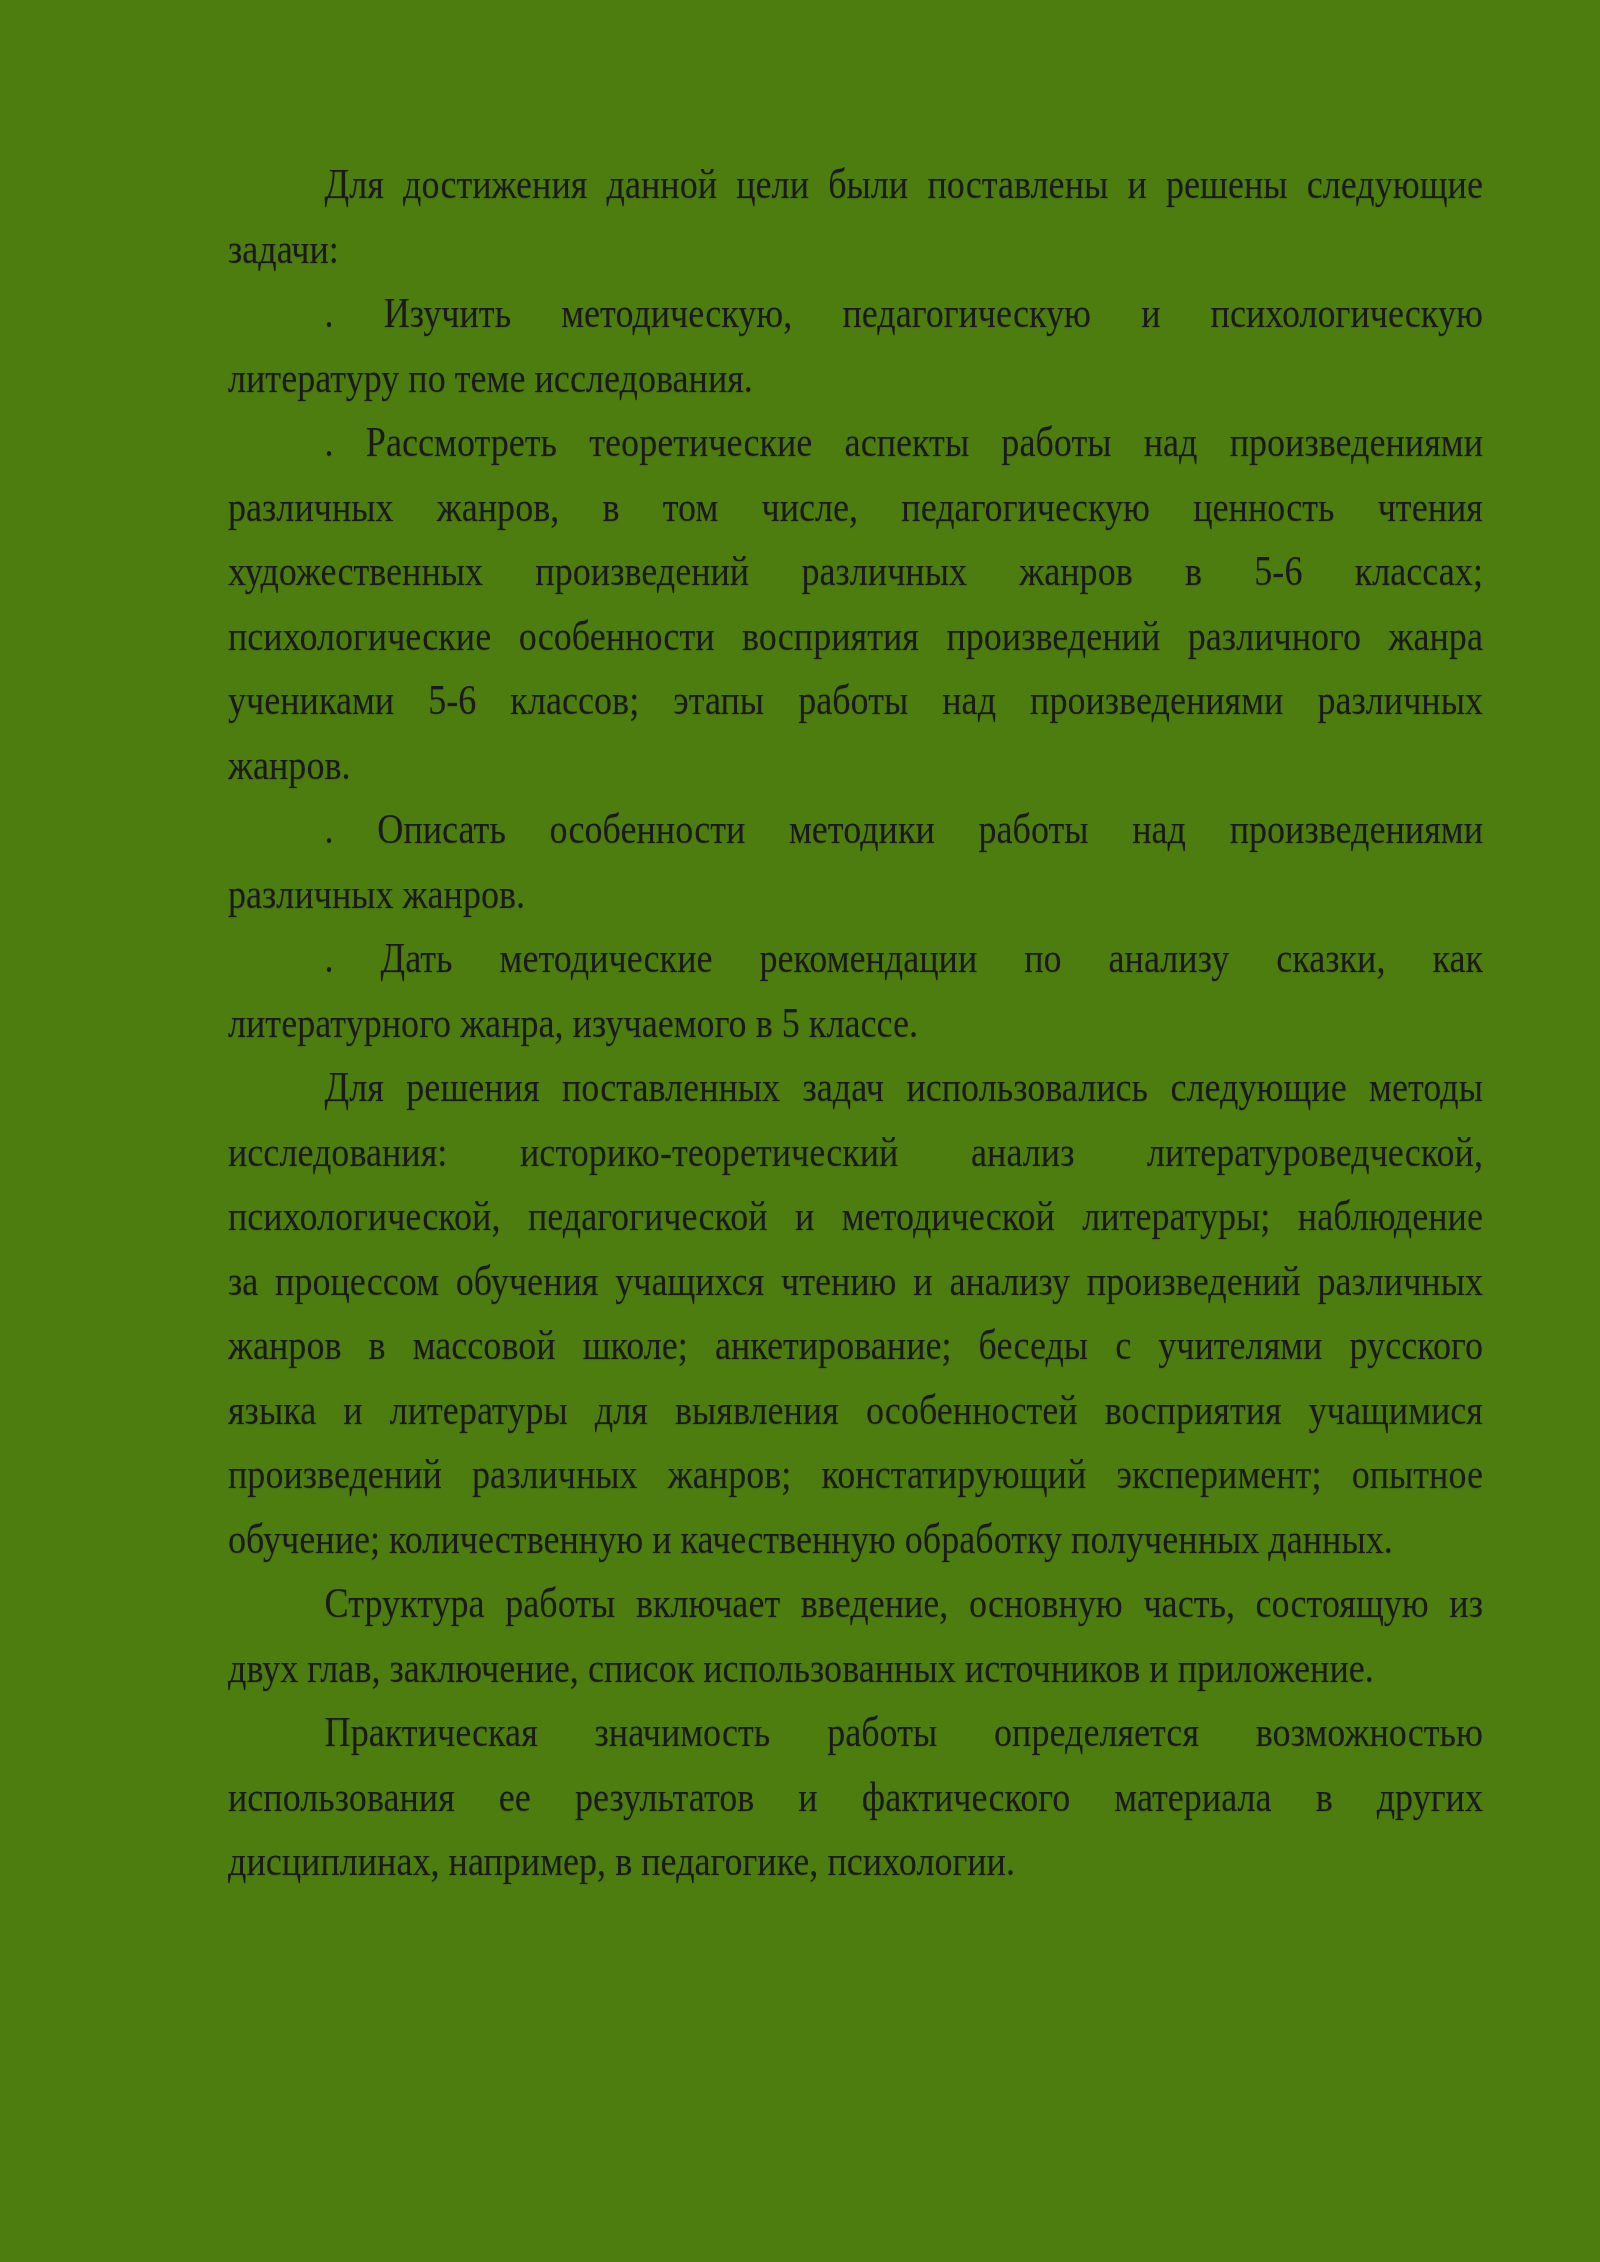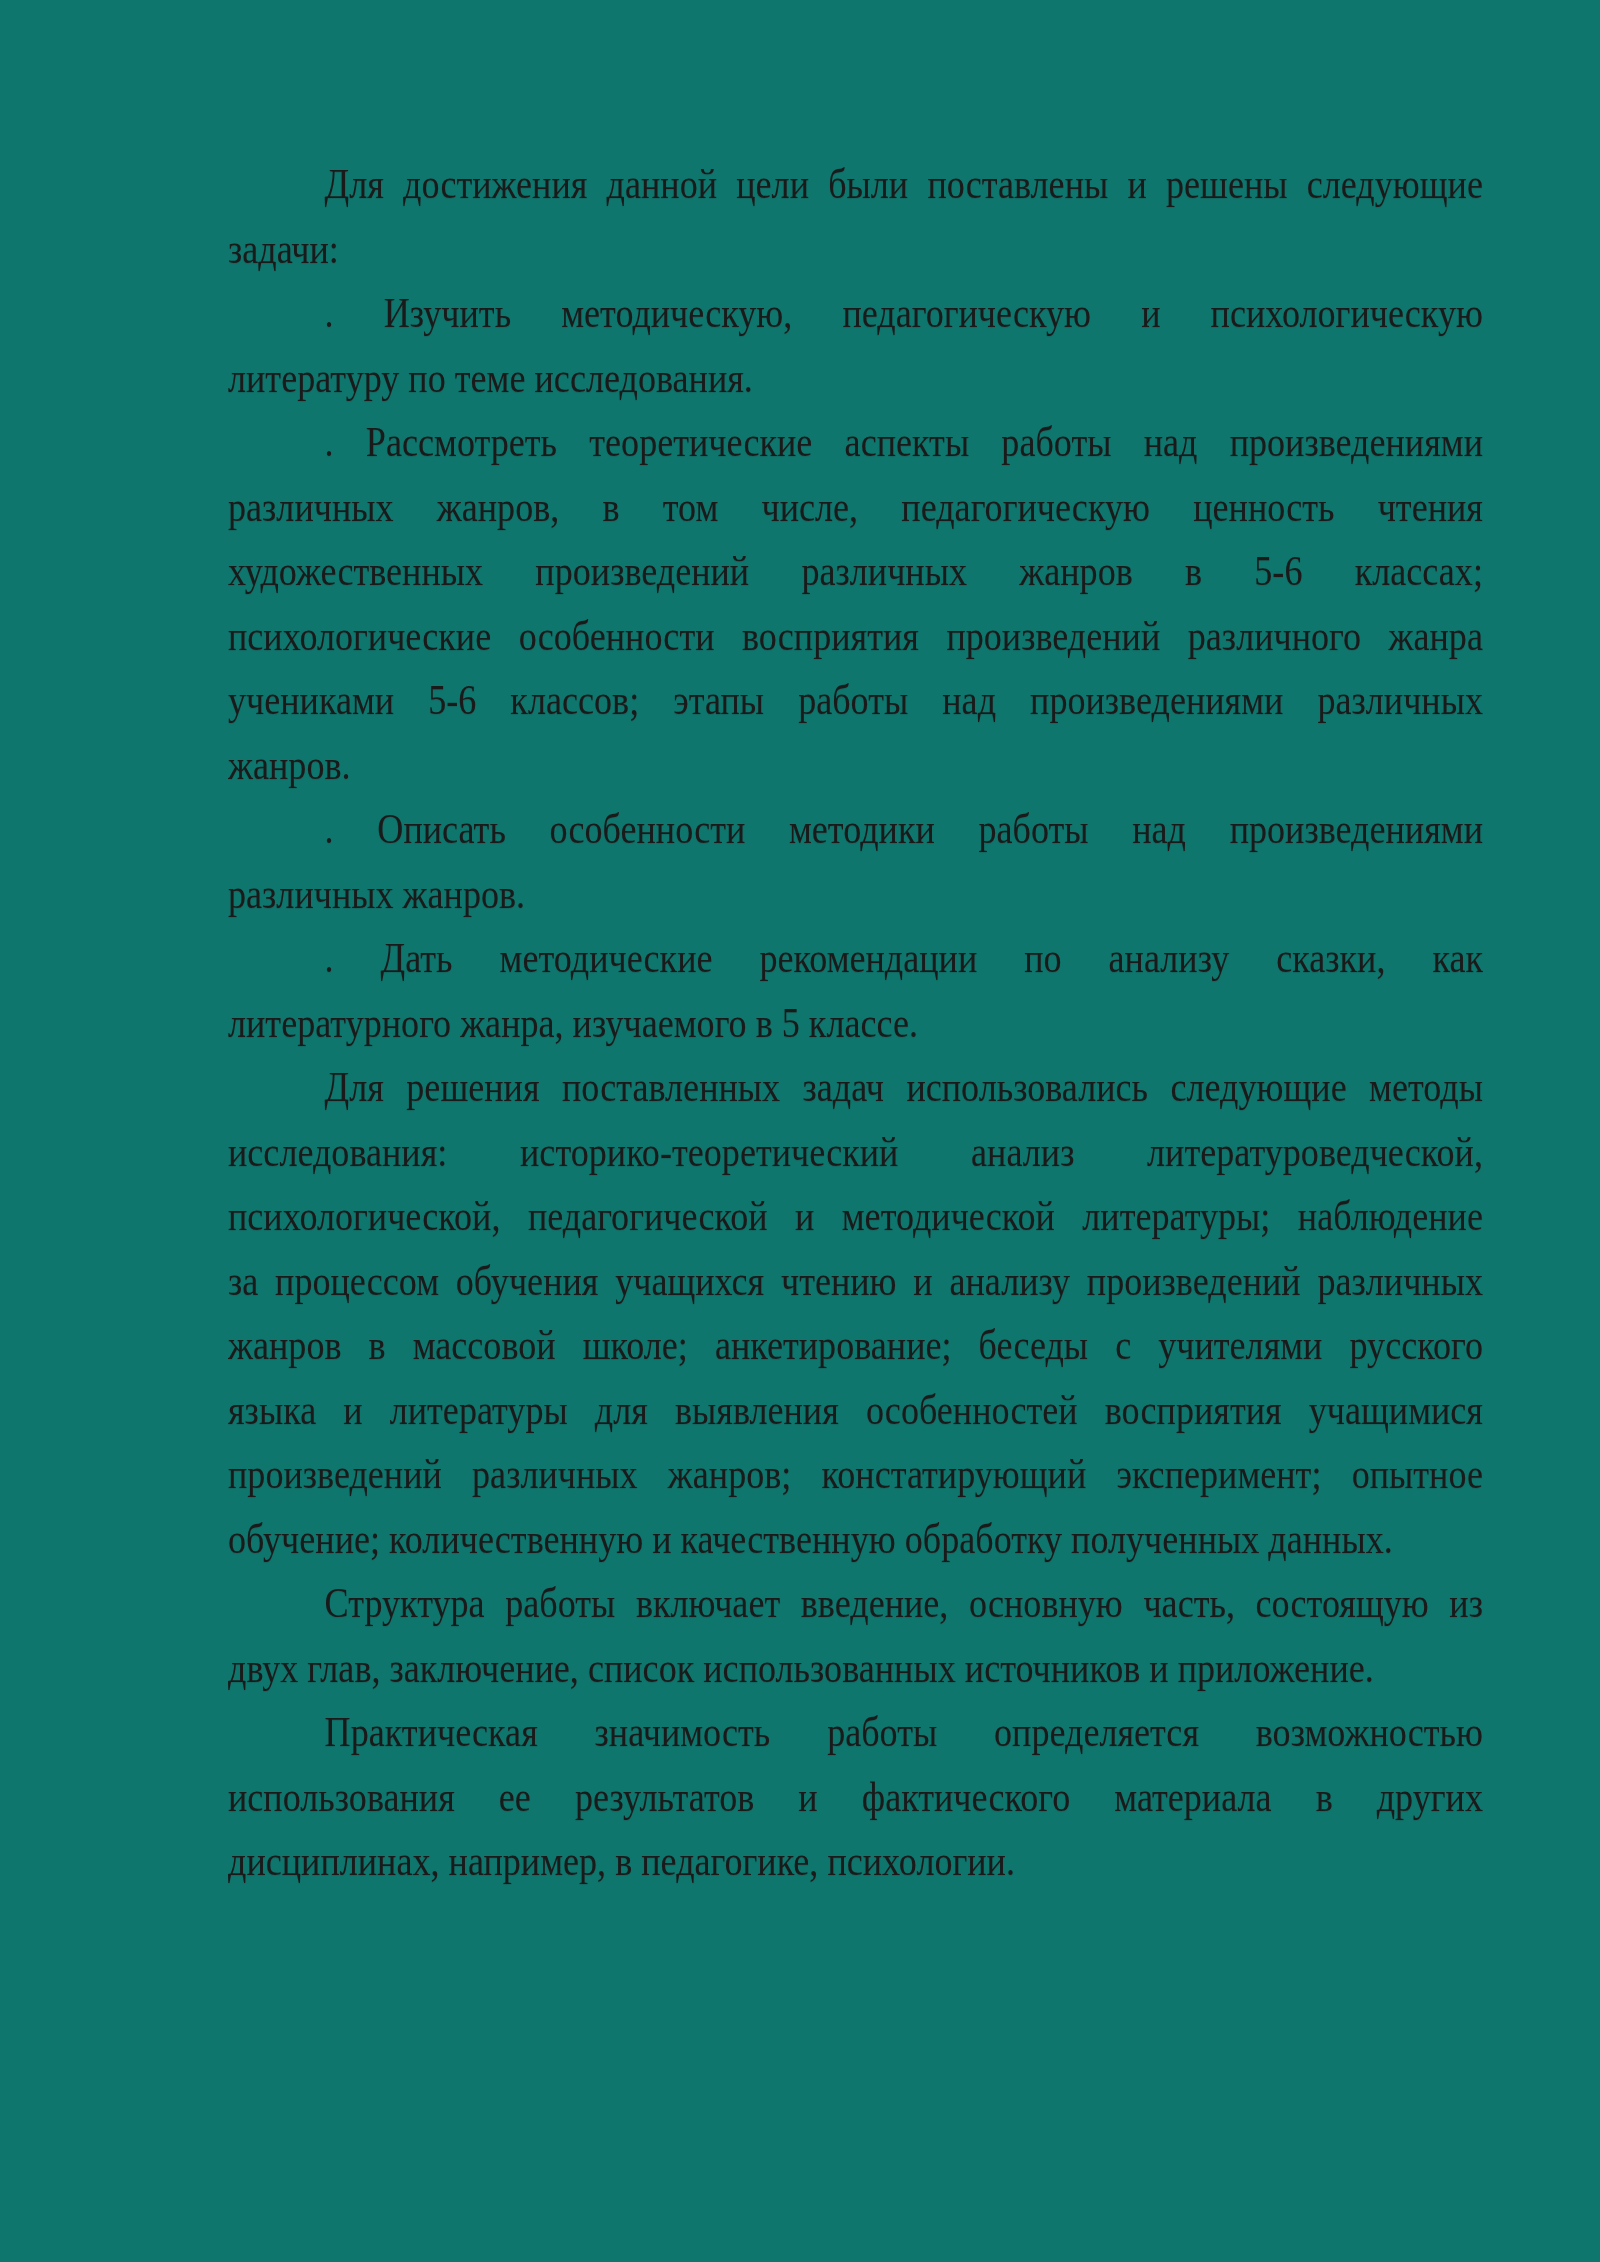--- a/index.html
+++ b/index.html
@@ -4,21 +4,21 @@
 <style>
   html, body {
     margin: 0;
     padding: 0;
     background: #ffffff;
   }
   .page {
     position: relative;
     width: 1600px;
     height: 2262px;
-    background: #0f766e;
+    background: #4d7c0f;
     overflow: hidden;
     font-family: "Liberation Serif", "DejaVu Serif", serif;
     color: #1a1a1a;
   }
   .textblock {
     position: absolute;
     left: 228px;
     top: 152px;
     width: 1494px;           
   }

